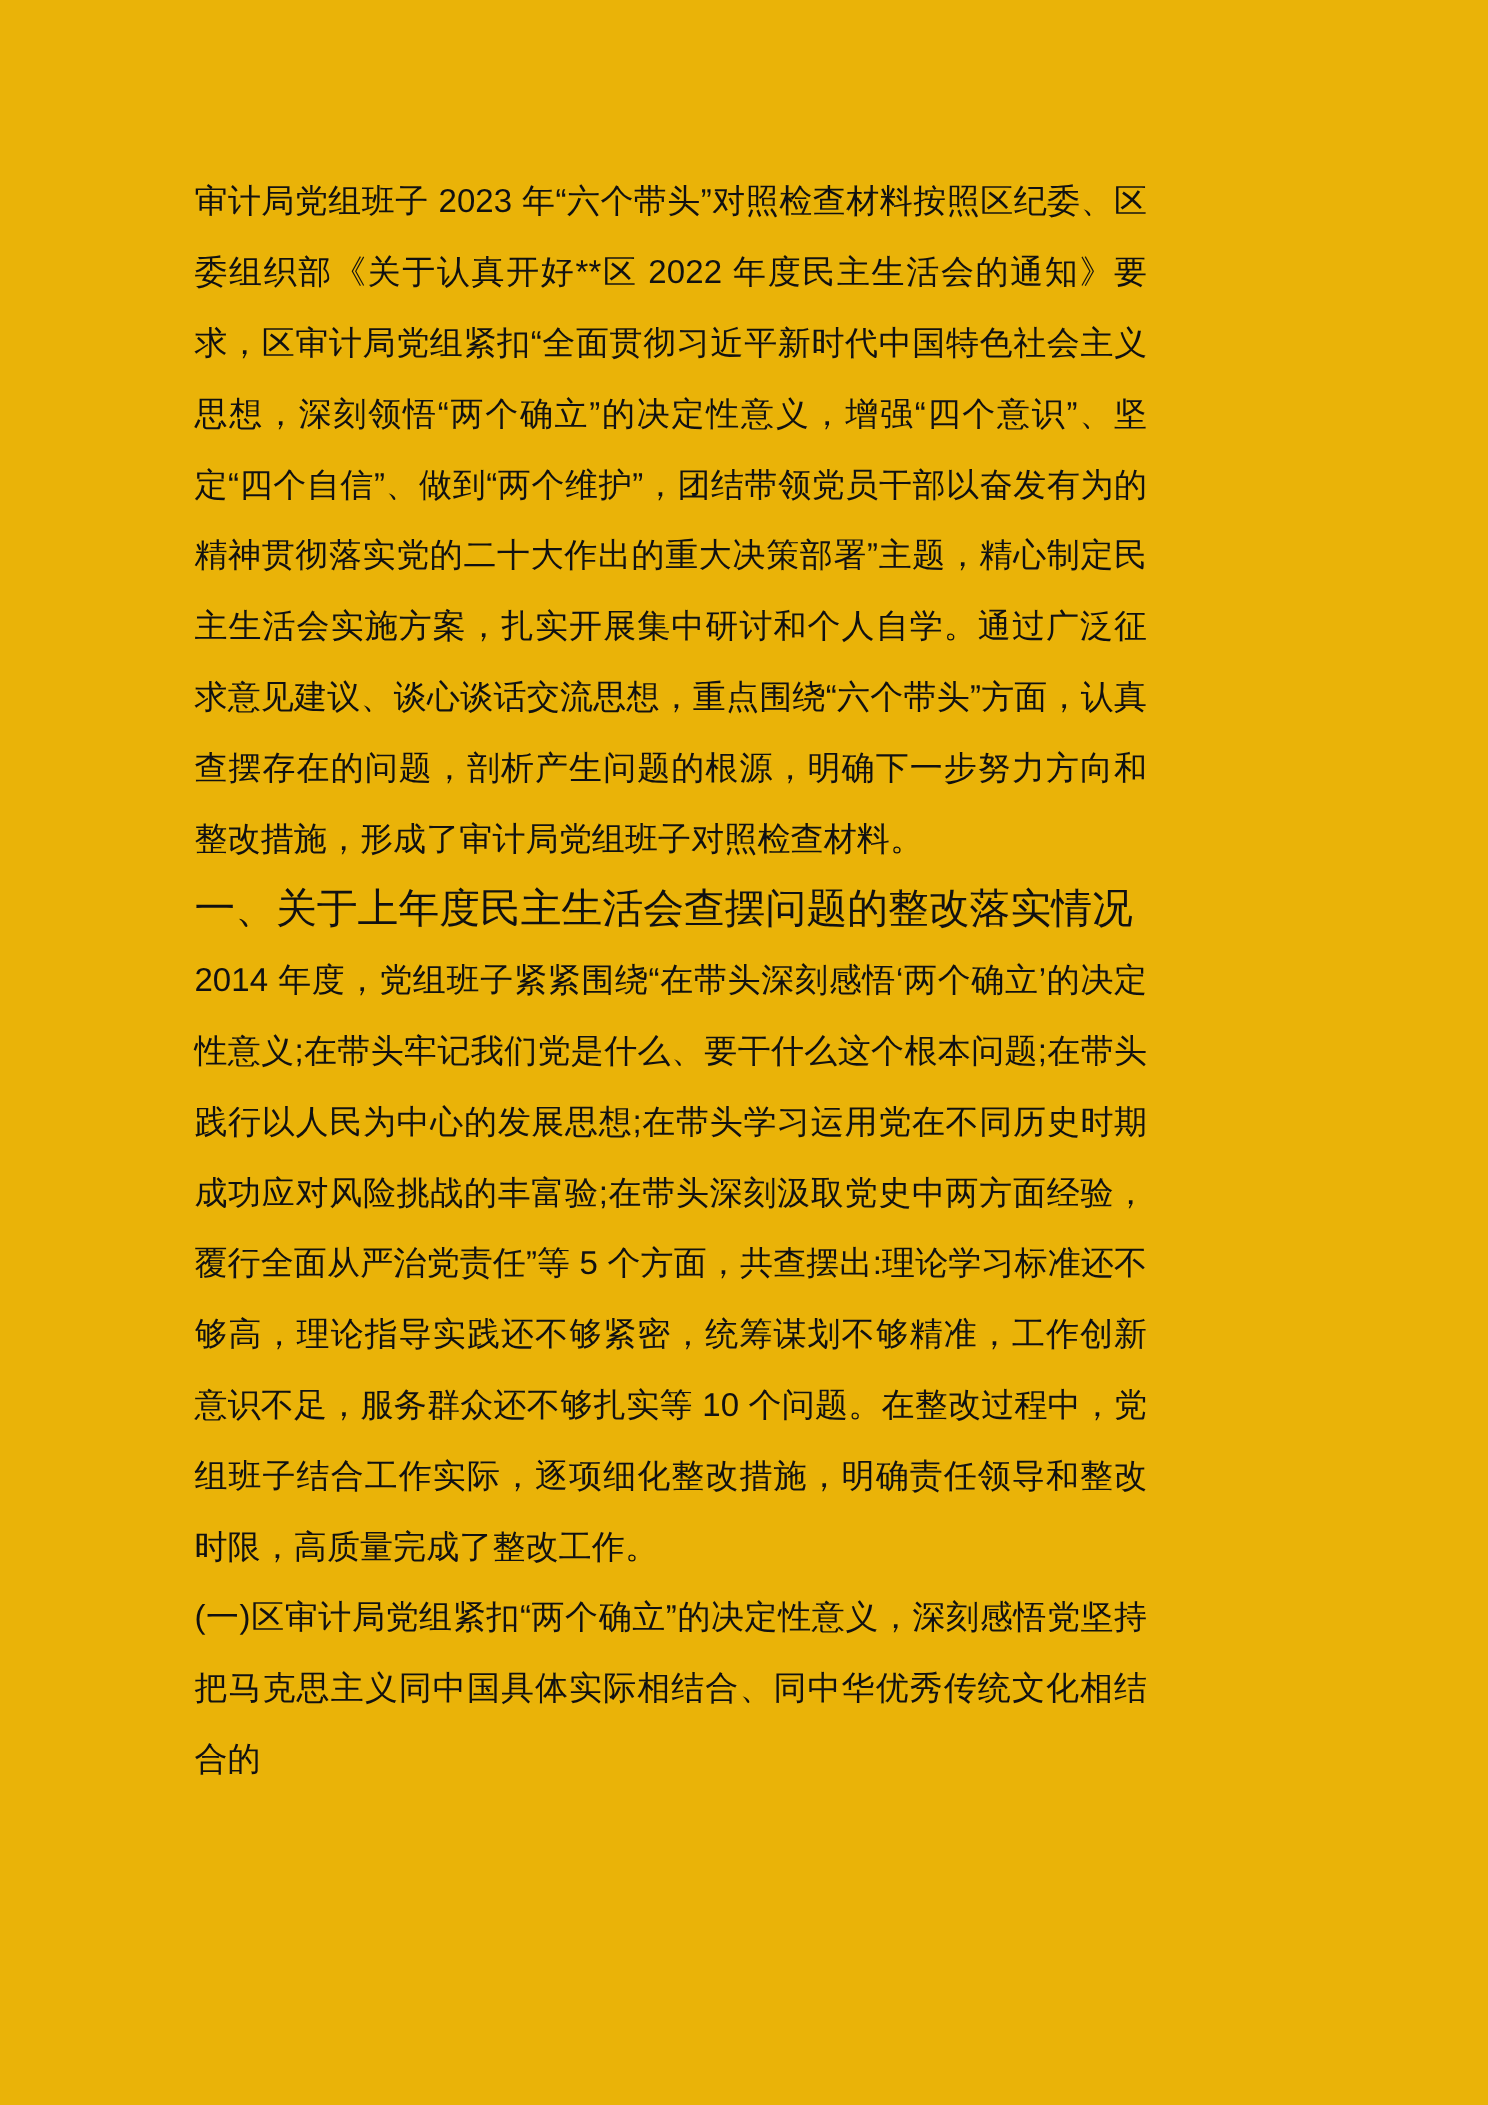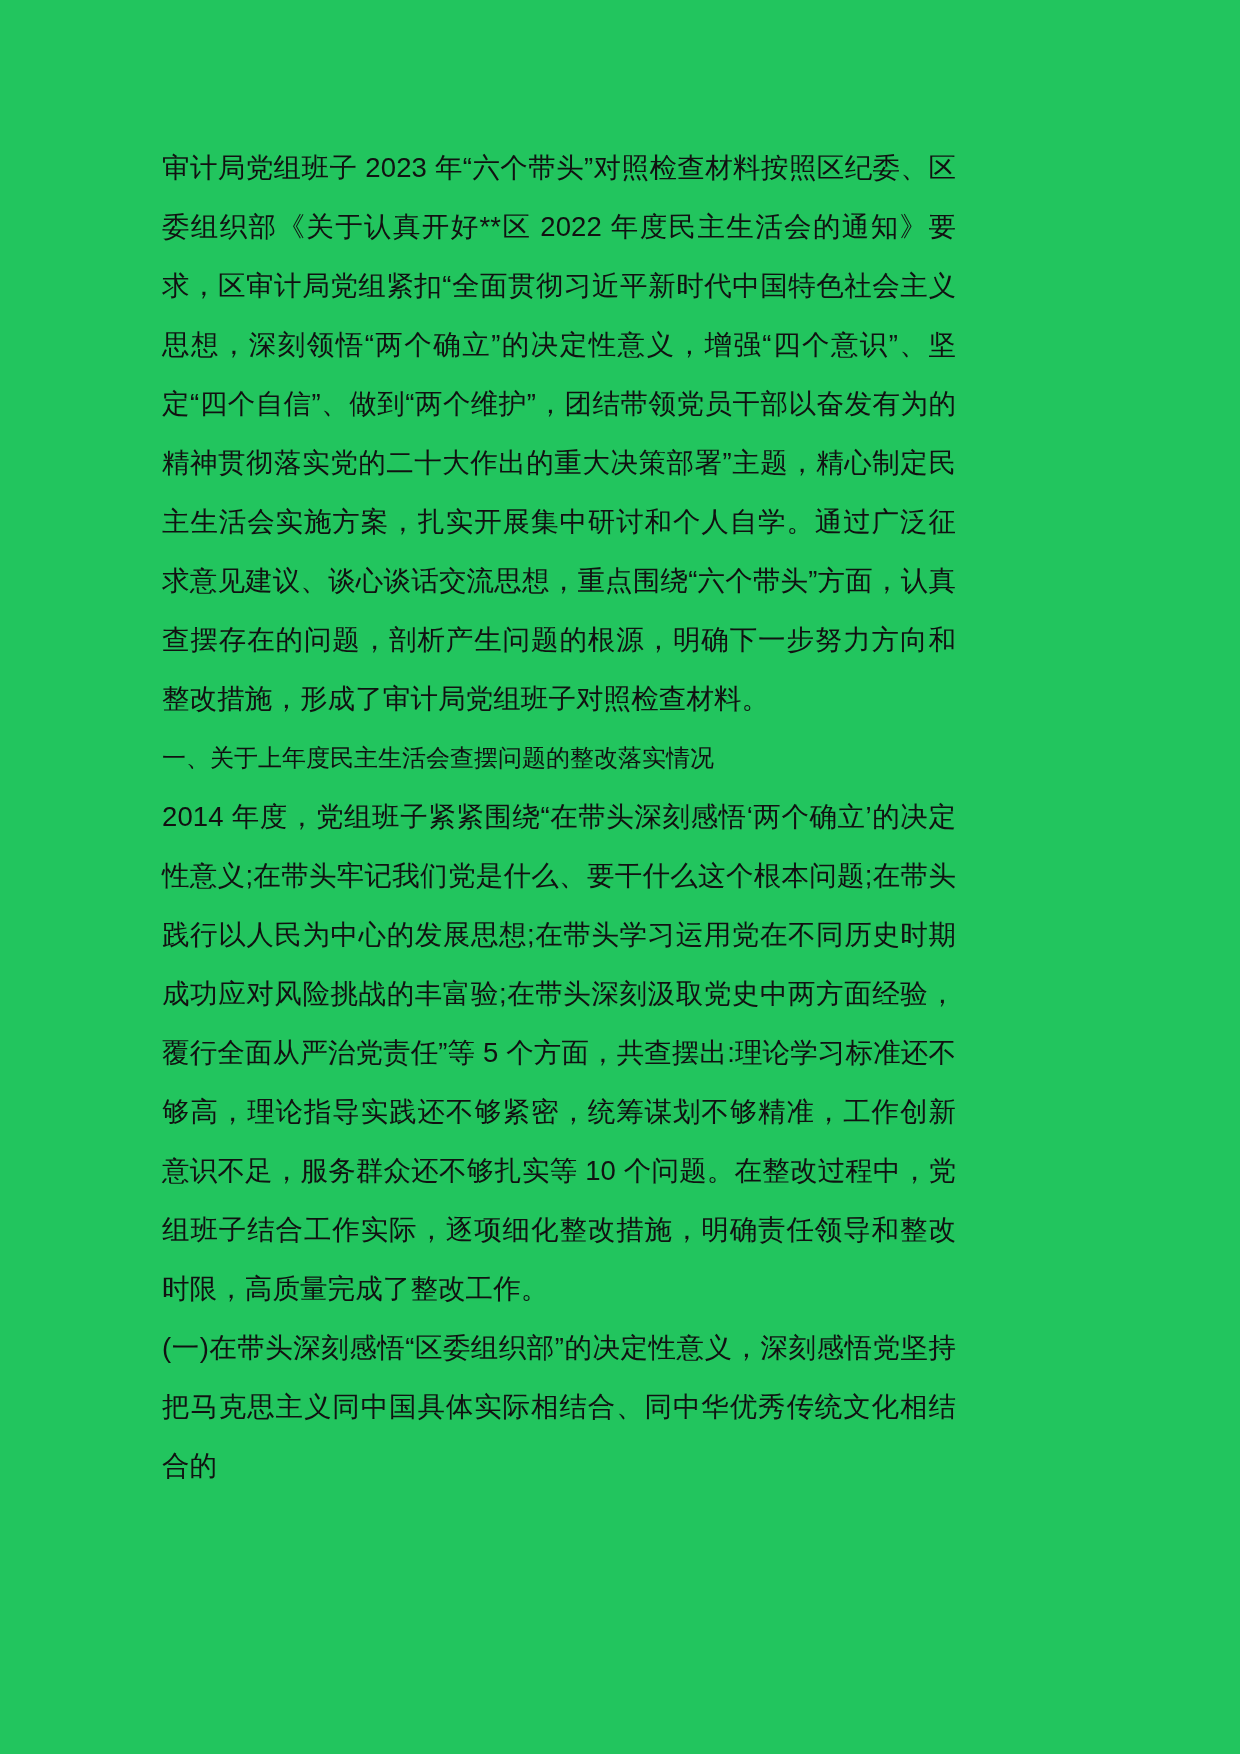--- a/index.html
+++ b/index.html
@@ -11,21 +11,21 @@
     width: 1240px;
     height: 1754px;
     font-family: "Liberation Sans", "DejaVu Sans", sans-serif;
     color: #000000;
     -webkit-font-smoothing: antialiased;
   }
   .page {
     position: relative;
     width: 1240px;
     height: 1754px;
-    background: #22c55e;
+    background: #eab308;
     box-sizing: border-box;
     overflow: hidden;
   }
   .content {
     position: absolute;
     left: 162px;
     top: 138px;
     width: 794px;
   }
   p.para {
@@ -35,36 +35,36 @@
     text-align: justify;
     text-justify: inter-character;
     text-align-last: left;
     letter-spacing: 0.1px;
     word-break: break-all;
     color: #111111;
     font-weight: 400;
   }
   p.heading {
     margin: 0;
-    font-size: 24px;
+    font-size: 34px;
     line-height: 59px;
     text-align: left;
     color: #111111;
     font-weight: 400;
     word-break: break-all;
   }
 </style>
 </head>
 <body>
 
 <div class="page">
   <div class="content">
 
     <p class="para">审计局党组班子 2023 年“六个带头”对照检查材料按照区纪委、区委组织部《关于认真开好**区 2022 年度民主生活会的通知》要求，区审计局党组紧扣“全面贯彻习近平新时代中国特色社会主义思想，深刻领悟“两个确立”的决定性意义，增强“四个意识”、坚定“四个自信”、做到“两个维护”，团结带领党员干部以奋发有为的精神贯彻落实党的二十大作出的重大决策部署”主题，精心制定民主生活会实施方案，扎实开展集中研讨和个人自学。通过广泛征求意见建议、谈心谈话交流思想，重点围绕“六个带头”方面，认真查摆存在的问题，剖析产生问题的根源，明确下一步努力方向和整改措施，形成了审计局党组班子对照检查材料。</p>
 
     <p class="heading">一、关于上年度民主生活会查摆问题的整改落实情况</p>
 
     <p class="para">2014 年度，党组班子紧紧围绕“在带头深刻感悟‘两个确立’的决定性意义;在带头牢记我们党是什么、要干什么这个根本问题;在带头践行以人民为中心的发展思想;在带头学习运用党在不同历史时期成功应对风险挑战的丰富验;在带头深刻汲取党史中两方面经验，覆行全面从严治党责任”等 5 个方面，共查摆出:理论学习标准还不够高，理论指导实践还不够紧密，统筹谋划不够精准，工作创新意识不足，服务群众还不够扎实等 10 个问题。在整改过程中，党组班子结合工作实际，逐项细化整改措施，明确责任领导和整改时限，高质量完成了整改工作。</p>
 
-    <p class="para">(一)在带头深刻感悟“区委组织部”的决定性意义，深刻感悟党坚持把马克思主义同中国具体实际相结合、同中华优秀传统文化相结合的</p>
+    <p class="para">(一)区审计局党组紧扣“两个确立”的决定性意义，深刻感悟党坚持把马克思主义同中国具体实际相结合、同中华优秀传统文化相结合的</p>
 
   </div>
 </div>
 
 </body></html>

